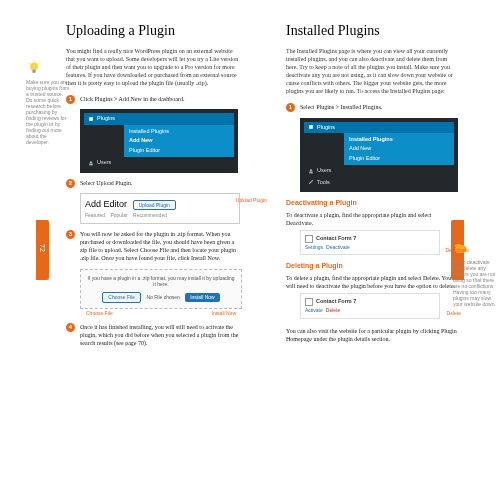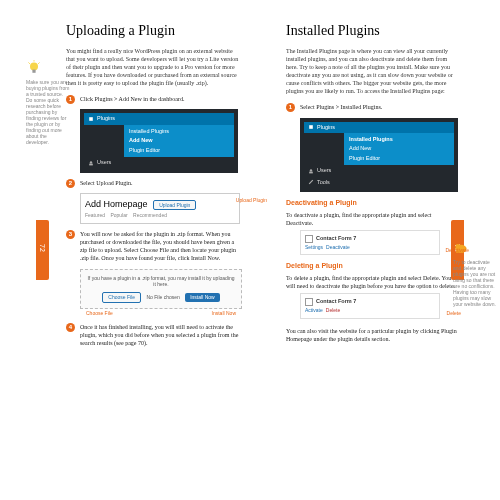--- a/index.html
+++ b/index.html
@@ -89,21 +89,21 @@
           </svg>
           <span>Users</span>
         </div>
   </div>
 
   <div class="step">
     <span class="num">2</span>
     <span>Select Upload Plugin.</span>
   </div>
   <div class="add-box" style="position:relative">
-    <span class="title">Add Homepage</span>
+    <span class="title">Add Editor</span>
     <span class="btn-outline" style="margin-left:4px">Upload Plugin</span>
     <span class="pointer-label" style="right:-28px;top:3px">Upload Plugin</span>
     <div class="tabs">
       <span>Featured</span>
       <span>Popular</span>
       <span>Recommended</span>
     </div>
   </div>
 
   <div class="step">

